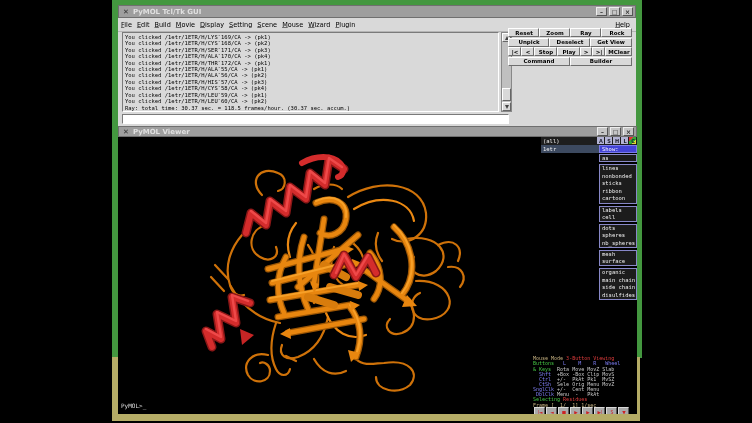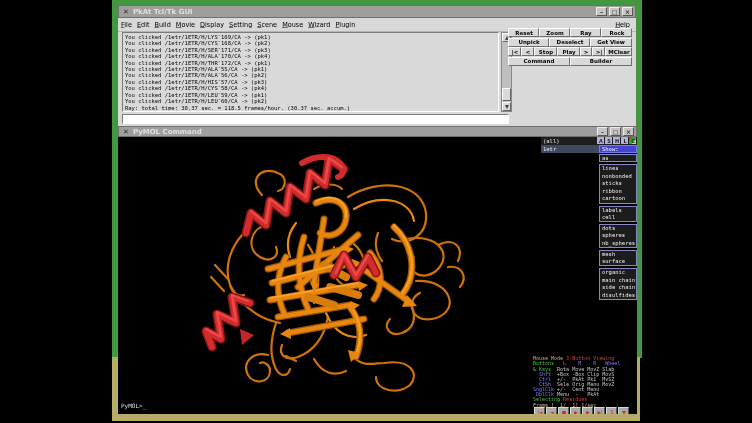--- a/index.html
+++ b/index.html
@@ -62,21 +62,21 @@
 
 <div id="root">
   <div class="abs" id="green-frame"></div>
   <div class="abs" id="tan-frame"></div>
   <div class="abs green-strip" style="left:112px;"></div>
   <div class="abs green-strip" style="left:636px;"></div>
 
   <div class="abs" id="gui-win">
     <div class="abs titlebar" id="gui-title">
       <span class="x-icon">✕</span>
-      <span>PkAt Tcl/Tk GUI</span>
+      <span>PyMOL Tcl/Tk GUI</span>
       <span class="winbtns" id="gui-winbtns">
           <span class="winbtn">–</span>
           <span class="winbtn">□</span>
           <span class="winbtn">×</span>
         </span>
     </div>
     <div class="abs" id="menubar">
         <div id="menubar-in">
           <span class="menu-item"><u>F</u>ile</span>
           <span class="menu-item"><u>E</u>dit</span>
@@ -167,21 +167,21 @@
           <div class="tkbtn" style="width: 62px;">
             <span class="sc">Builder</span>
           </div>
         </div>
       </div>
   </div>
 
   <div class="abs" id="viewer-win">
     <div class="abs titlebar" id="viewer-title">
       <span class="x-icon">✕</span>
-      <span>PyMOL Command</span>
+      <span>PyMOL Viewer</span>
       <span class="winbtns" id="viewer-winbtns">
           <span class="winbtn">–</span>
           <span class="winbtn">□</span>
           <span class="winbtn">×</span>
         </span>
     </div>
     <div class="abs" id="viewport">
       <svg width="519" height="277" viewBox="0 0 519 277">
         <g fill="none" stroke-linecap="round" stroke-linejoin="round">
 

